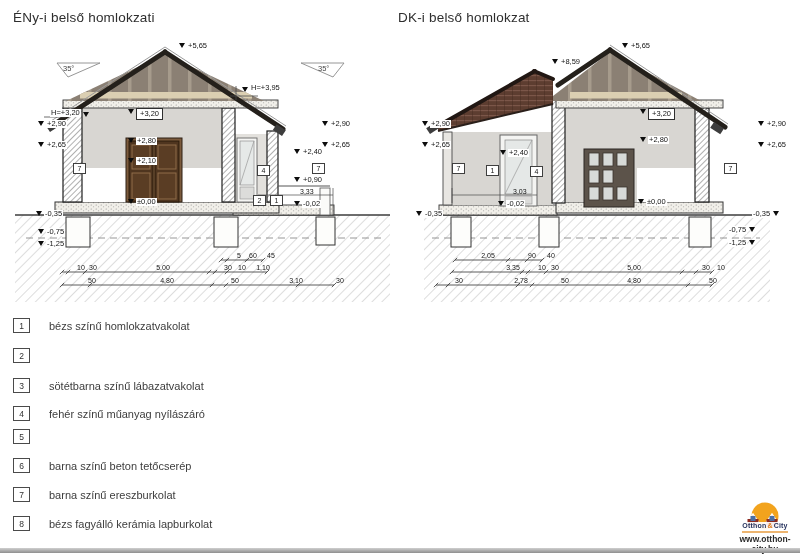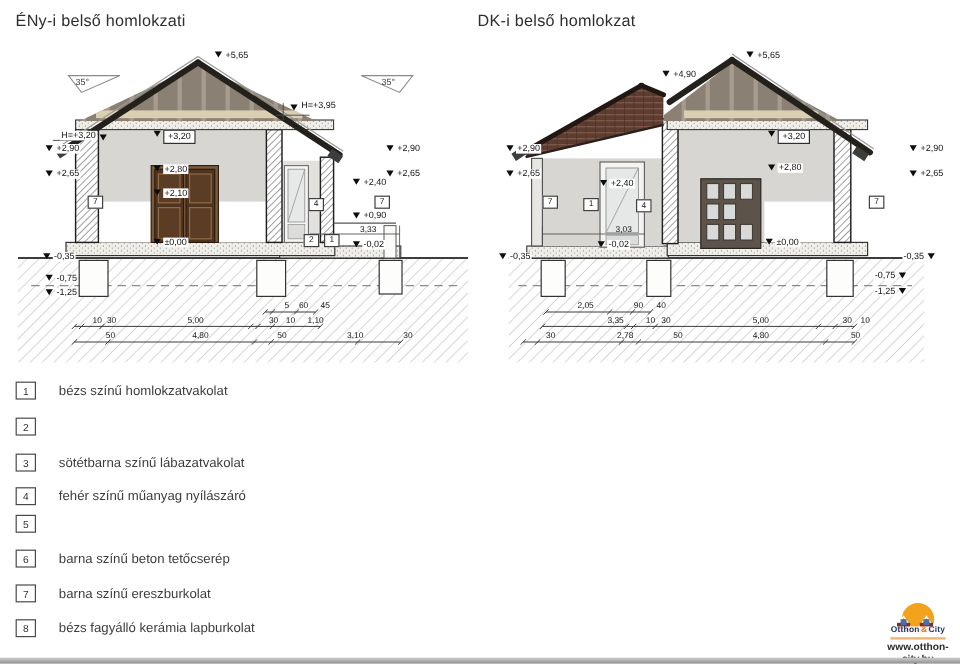--- a/index.html
+++ b/index.html
@@ -326,21 +326,21 @@
       <div class="ann dim" style="left: 151px; top: 277px;">4,80</div>
       <div class="ann dim" style="left: 219px; top: 277px;">50</div>
       <div class="ann dim" style="left: 280px; top: 277px;">3,10</div>
       <div class="ann dim" style="left: 324px; top: 277px;">30</div>
       <div class="ann lvl" style="left: 606px; top: 42px;">
         <span class="tri"></span>
         <span class="t">+5,65</span>
       </div>
       <div class="ann lvl" style="left: 536px; top: 58px;">
         <span class="tri"></span>
-        <span class="t">+4,90</span>
+        <span class="t">+8,59</span>
       </div>
       <div class="ann lvl" style="left: 406px; top: 120px;">
         <span class="tri"></span>
         <span class="t">+2,90</span>
       </div>
       <div class="ann lvl" style="left: 406px; top: 141px;">
         <span class="tri"></span>
         <span class="t">+2,65</span>
       </div>
       <div class="ann key" style="left: 436px; top: 163px;">7</div>

